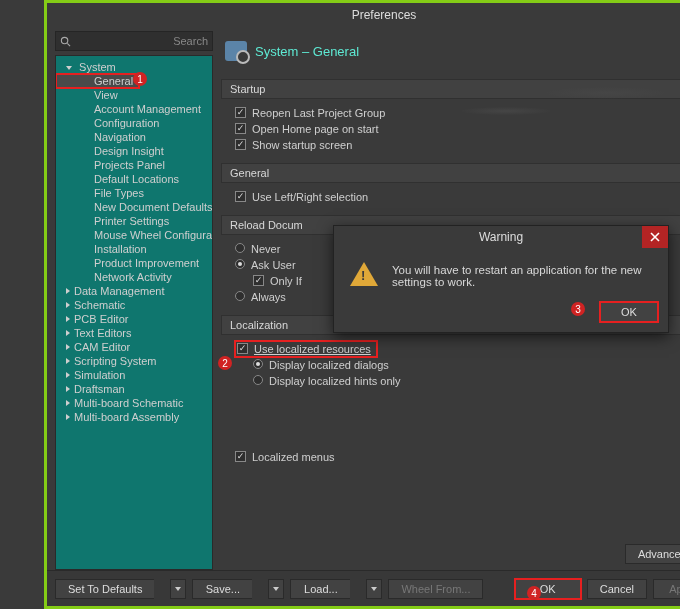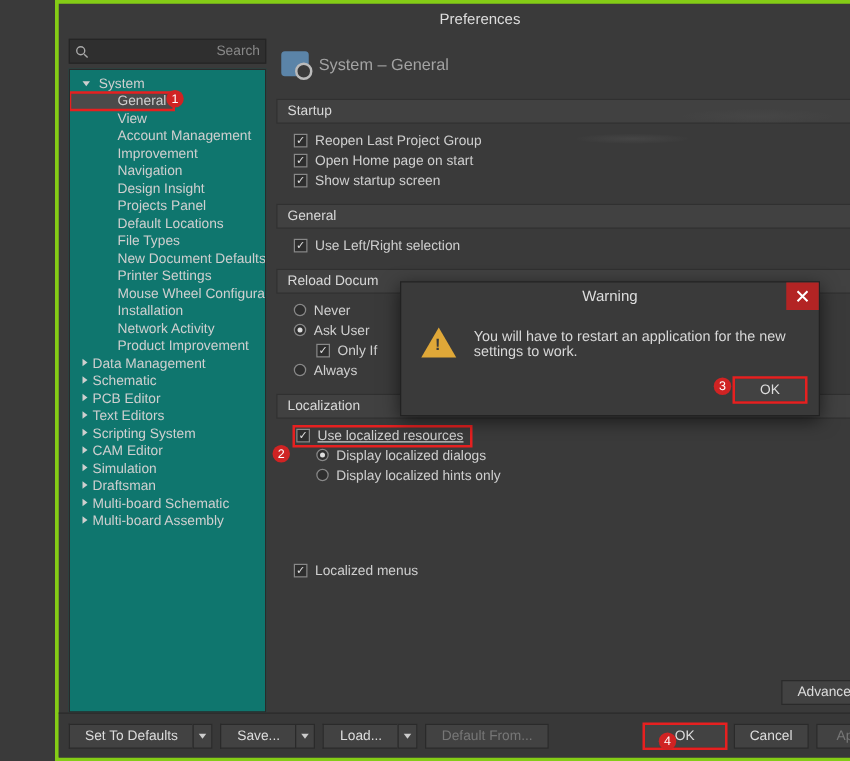--- a/index.html
+++ b/index.html
@@ -107,21 +107,21 @@
     content: "";
     position: absolute;
     right: -3px; bottom: -3px;
     width: 10px; height: 10px;
     border: 2px solid #bbb;
     border-radius: 50%;
     background: #3a3a3a;
   }
   .page-title {
     font-size: 13px;
-    color: #a3a3a3;
+    color: #5eead4;
   }
   .section-bar {
     background: #414141;
     border: 1px solid #303030;
     padding: 3px 8px;
     font-size: 11px;
     color: #d8d8d8;
     margin-top: 4px;
   }
   .section-body {
@@ -171,20 +171,21 @@
   .footer {
     height: 36px;
     border-top: 1px solid #2a2a2a;
     background: #383838;
     display:flex; align-items:center;
     padding: 0 8px;
     gap: 6px;
   }
   .split-btn {
     display:flex;
+    gap:16px;
   }
   .split-btn .btn { border-right:none;}
   .split-btn .dd {
     width:16px;
     background:#424242;
     border:1px solid #2a2a2a;
     display:flex;align-items:center;justify-content:center;
   }
   .split-btn .dd::after{
     content:"";width:0;height:0;
@@ -202,21 +203,21 @@
     color: #fff;
     border-radius: 50%;
     font-size: 10px;
     display:flex;align-items:center;justify-content:center;
     z-index: 30;
   }
   
   
   .modal {
     position: absolute;
-    left: 273px; top: 222px;
+    left: 286px; top: 222px;
     width: 336px;
     background: #3a3a3a;
     border: 1px solid #222;
     box-shadow: 0 4px 14px rgba(0,0,0,.6);
     z-index: 20;
     display:flex; flex-direction:column;
   }
   .modal-title {
     height: 22px; line-height: 22px;
     text-align:center;
@@ -292,39 +293,39 @@
 
       <div class="tree">
         <div class="tree-item level1 caret open">
           <span>System</span>
         </div>
         <div class="tree-item level2 selected hl-red" style="padding-right:6px;display:inline-block;min-width:46px;margin-left:0;">
           <span>General</span>
         </div>
         <div class="tree-item level2"><span>View</span></div>
         <div class="tree-item level2"><span>Account Management</span></div>
-        <div class="tree-item level2"><span>Improvement</span></div>
+        <div class="tree-item level2"><span>Configuration</span></div>
         <div class="tree-item level2"><span>Navigation</span></div>
         <div class="tree-item level2"><span>Design Insight</span></div>
         <div class="tree-item level2"><span>Projects Panel</span></div>
         <div class="tree-item level2"><span>Default Locations</span></div>
         <div class="tree-item level2"><span>File Types</span></div>
         <div class="tree-item level2"><span>New Document Defaults</span></div>
         <div class="tree-item level2"><span>Printer Settings</span></div>
         <div class="tree-item level2"><span>Mouse Wheel Configuration</span></div>
         <div class="tree-item level2"><span>Installation</span></div>
+        <div class="tree-item level2"><span>Product Improvement</span></div>
         <div class="tree-item level2"><span>Network Activity</span></div>
-        <div class="tree-item level2"><span>Product Improvement</span></div>
 
         <div class="tree-item level1 caret"><span>Data Management</span></div>
         <div class="tree-item level1 caret"><span>Schematic</span></div>
         <div class="tree-item level1 caret"><span>PCB Editor</span></div>
         <div class="tree-item level1 caret"><span>Text Editors</span></div>
+        <div class="tree-item level1 caret"><span>CAM Editor</span></div>
         <div class="tree-item level1 caret"><span>Scripting System</span></div>
-        <div class="tree-item level1 caret"><span>CAM Editor</span></div>
         <div class="tree-item level1 caret"><span>Simulation</span></div>
         <div class="tree-item level1 caret"><span>Draftsman</span></div>
         <div class="tree-item level1 caret"><span>Multi-board Schematic</span></div>
         <div class="tree-item level1 caret"><span>Multi-board Assembly</span></div>
       </div>
     </div>
 
     <div class="content">
       <div class="page-header">
         <div class="header-icon"></div>
@@ -416,21 +417,21 @@
         <div class="dd"></div>
       </div>
     <div class="split-btn">
         <div class="btn">Save...</div>
         <div class="dd"></div>
       </div>
     <div class="split-btn">
         <div class="btn">Load...</div>
         <div class="dd"></div>
       </div>
-    <div class="btn disabled">Default From...</div>
+    <div class="btn disabled">Wheel From...</div>
     <div class="spacer"></div>
     <div class="btn hl-red" style="min-width:66px;">OK</div>
     <div class="btn">Cancel</div>
     <div class="btn disabled">Apply</div>
   </div>
 
   <div class="modal">
     <div class="modal-title">
       <span>Warning</span>
       <div class="modal-close">

